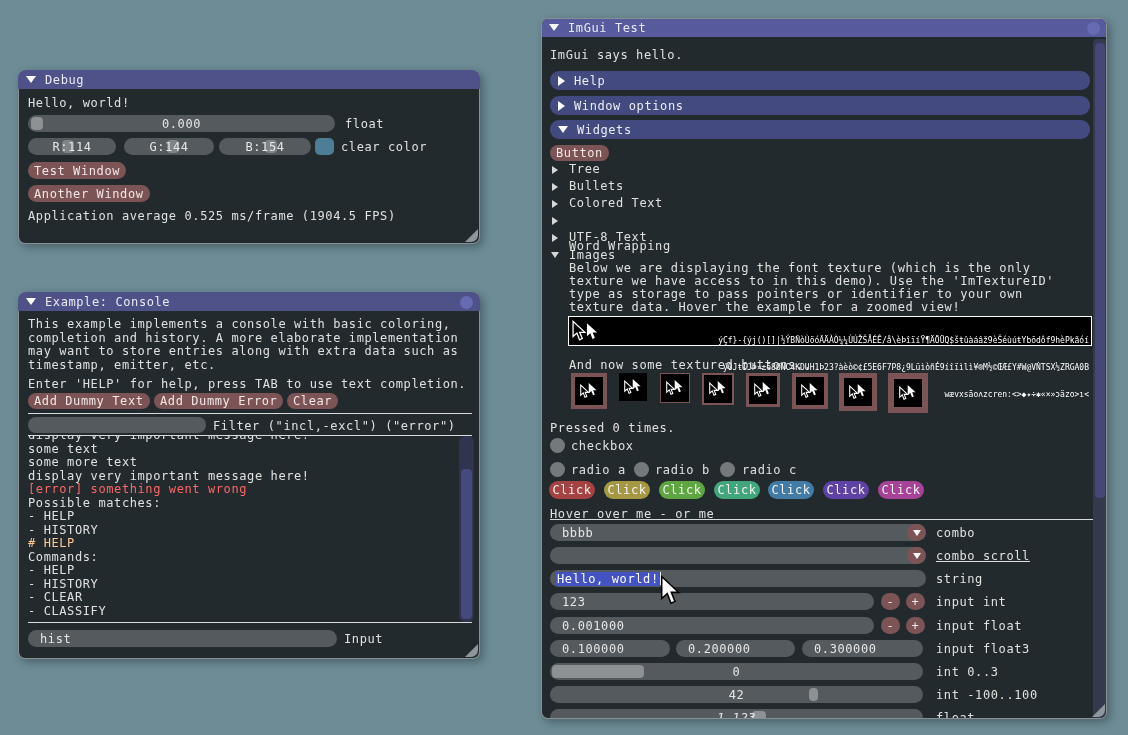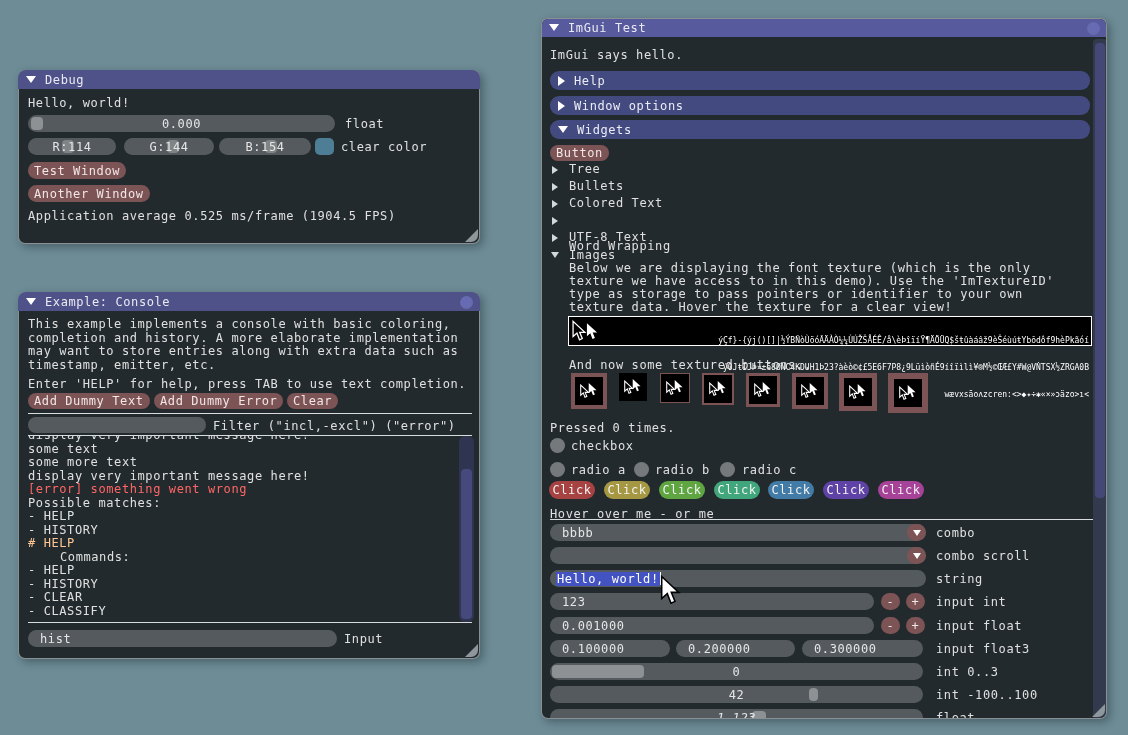--- a/index.html
+++ b/index.html
@@ -144,21 +144,21 @@
     <div style="margin-top:-7px;">
       <div class="log-line" style="color: rgb(224, 224, 224);">display very important message here!</div>
       <div class="log-line" style="color: rgb(224, 224, 224);">some text</div>
       <div class="log-line" style="color: rgb(224, 224, 224);">some more text</div>
       <div class="log-line" style="color: rgb(224, 224, 224);">display very important message here!</div>
       <div class="log-line" style="color: rgb(255, 102, 102);">[error] something went wrong</div>
       <div class="log-line" style="color: rgb(224, 224, 224);">Possible matches:</div>
       <div class="log-line" style="color: rgb(224, 224, 224);">- HELP</div>
       <div class="log-line" style="color: rgb(224, 224, 224);">- HISTORY</div>
       <div class="log-line" style="color: rgb(255, 199, 148);"># HELP</div>
-      <div class="log-line" style="color: rgb(224, 224, 224); margin-left: 32px;">Commands:</div>
+      <div class="log-line" style="color: rgb(224, 224, 224);">Commands:</div>
       <div class="log-line" style="color: rgb(224, 224, 224);">- HELP</div>
       <div class="log-line" style="color: rgb(224, 224, 224);">- HISTORY</div>
       <div class="log-line" style="color: rgb(224, 224, 224);">- CLEAR</div>
       <div class="log-line" style="color: rgb(224, 224, 224);">- CLASSIFY</div>
     </div>
   </div>
   <div class="scroll-track" style="left:440px; top:143px; width:15px; height:186px;">
     <div class="scroll-grab" style="top:33px; height:150px;"></div>
   </div>
 
@@ -216,21 +216,21 @@
     </div>
   <div>
       <span class="sm-d" style="left:9px; top:233px;"></span>
       <span class="t" style="left:27px; top:229px;">Images</span>
     </div>
 
   <div class="para13" style="position:absolute; left:27px; top:243px;">
     <div>Below we are displaying the font texture (which is the only</div>
     <div>texture we have access to in this demo). Use the 'ImTextureID'</div>
     <div>type as storage to pass pointers or identifier to your own</div>
-    <div>texture data. Hover the texture for a clear view!</div>
+    <div>texture data. Hover the example for a zoomed view!</div>
   </div>
 
   <div class="texture" style="left:26px; top:297px; width:524px; height:30px;">
     <svg width="15" height="22" viewBox="0 0 14 20" style="position:absolute; left:3px; top:3px;">
         <path d="M1 1 L1 15.2 L4.6 12 L7 18.2 L9.6 17 L7.2 11.2 L12 11.2 Z" fill="none" stroke="#ffffff" stroke-width="1.2"></path>
       </svg>
     <svg width="13" height="19" viewBox="0 0 14 20" style="position:absolute; left:17px; top:5px;">
         <path d="M1 1 L1 15.2 L4.6 12 L7 18.2 L9.6 17 L7.2 11.2 L12 11.2 Z" fill="#ffffff"></path>
       </svg>
     <div class="texrows">
@@ -353,21 +353,21 @@
       </div>
   </div>
   <div class="t" style="left:394px; top:507px;">combo</div>
 
   <div class="frame" style="left:8px; top:528px; width:376px;">
     <span class="vl"></span>
     <div class="combo-arrow">
         <span class="tri"></span>
       </div>
   </div>
-  <div class="t" style="left:394px; top:530px;">combo scroll</div>
+  <div class="t" style="left:394px; top:530px;text-decoration:underline;">combo scroll</div>
 
   <div class="frame" style="left:8px; top:551px; width:376px;">
     <span class="vl" style="padding-left:6px;"><span class="selhl">Hello, world!</span></span>
     <span class="caret"></span>
   </div>
   <div class="t" style="left:394px; top:553px;">string</div>
 
   <div class="frame" style="left:8px; top:574px; width:324px;">
     <span class="vl">123</span>
   </div>

